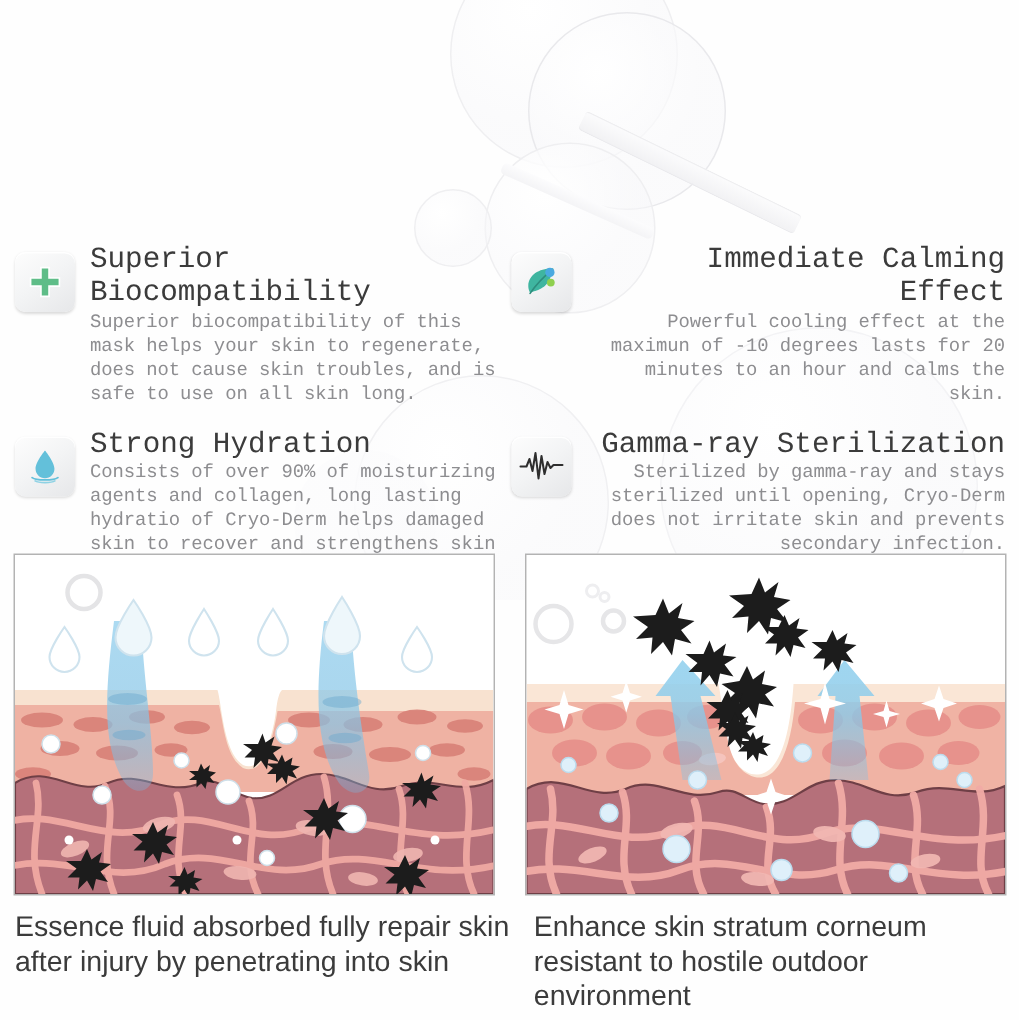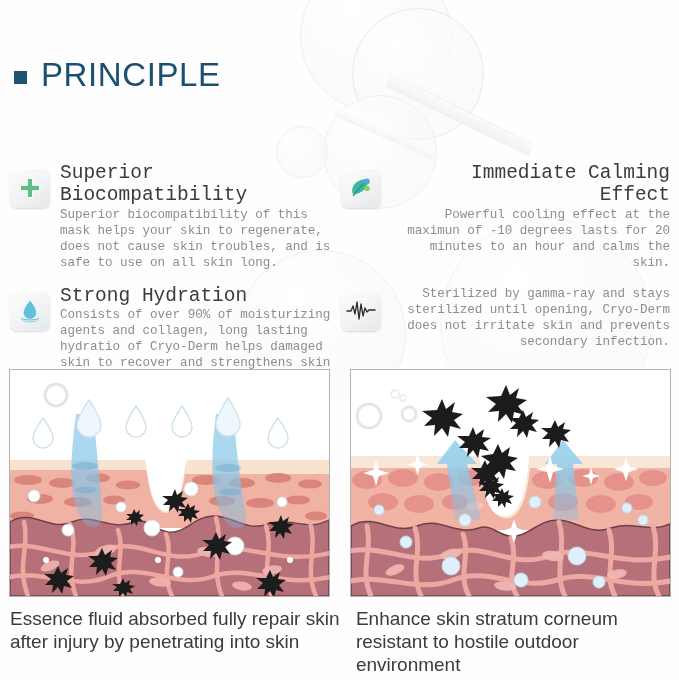--- a/index.html
+++ b/index.html
@@ -74,24 +74,20 @@
     <div class="bub b2"></div>
     <div class="bub b3"></div>
     <div class="bub b5"></div>
     <div class="stick"></div>
     <div class="stick2"></div>
     <div class="bub b4"></div>
     <div class="bub b6"></div>
     <div class="bub b7"></div>
   </div>
 
-  <div class="header">
-    <span class="hdr-bullet"></span>
-    <span class="hdr-title">PRINCIPLE</span>
-  </div>
 
   <div class="features">
 
     <div class="frow r1">
       <div class="fcol c1">
         <div class="ficon">
           <svg width="24" height="24" viewBox="0 0 24 24" aria-hidden="true">
             <path d="M9.3 2.4h5.4v6.9h6.9v5.4h-6.9v6.9H9.3v-6.9H2.4V9.3h6.9z" fill="#5fbd88" stroke="#ffffff" stroke-width="1.1"></path>
           </svg>
         </div>
@@ -133,20 +129,21 @@
         </div>
       </div>
 
       <div class="fcol c2">
         <div class="ficon">
           <svg width="30" height="22" viewBox="0 0 30 22" aria-hidden="true">
             <polyline points="1,11 5,11 7,6 9,14 11,2 13,19 15,4 17,16 19,8 21,12 23,10 29,10" fill="none" stroke="#2e2e2e" stroke-width="1.35" stroke-linecap="round" stroke-linejoin="round"></polyline>
           </svg>
         </div>
         <div class="ftext">
+          <div class="ftitle">Gamma-ray Sterilization</div>
           <div class="fbody">Sterilized by gamma-ray and stays sterilized until opening, Cryo-Derm does not irritate skin and prevents secondary infection.</div>
         </div>
       </div>
     </div>
 
   </div>
 
   <div class="panels">
 
     <div class="panel">

